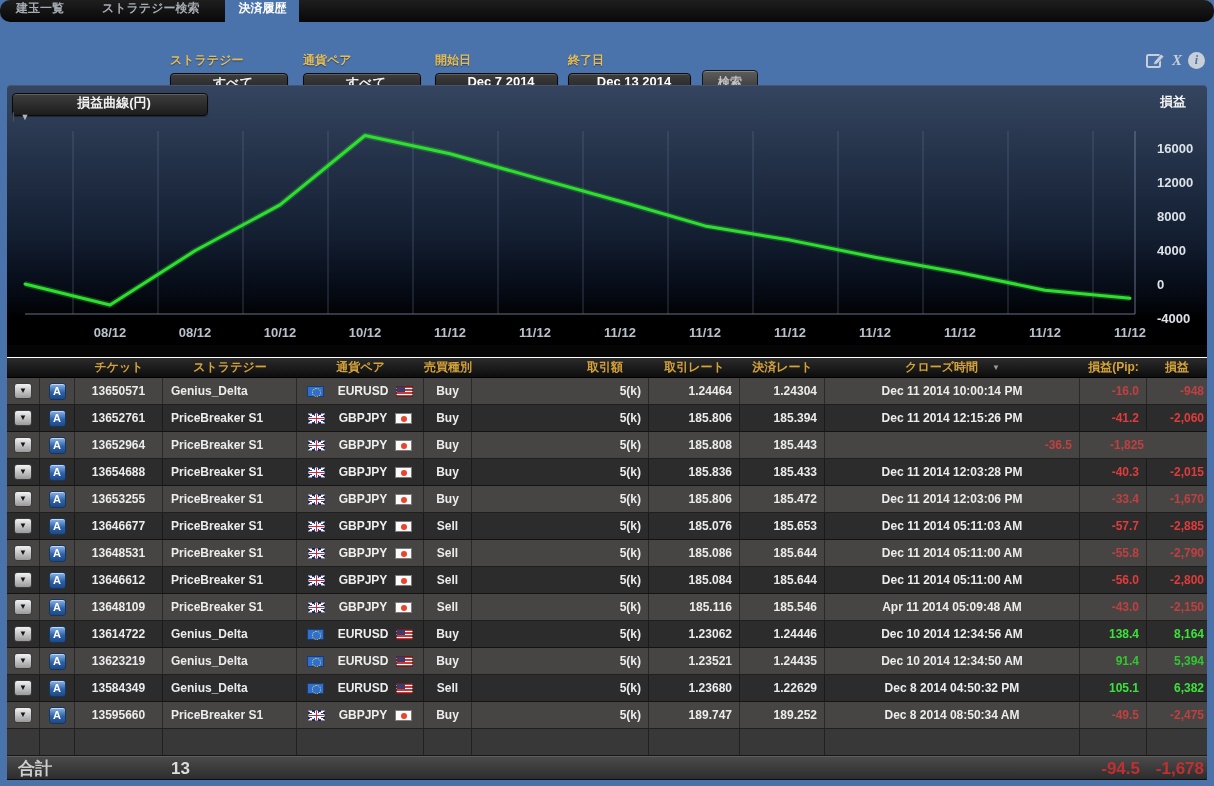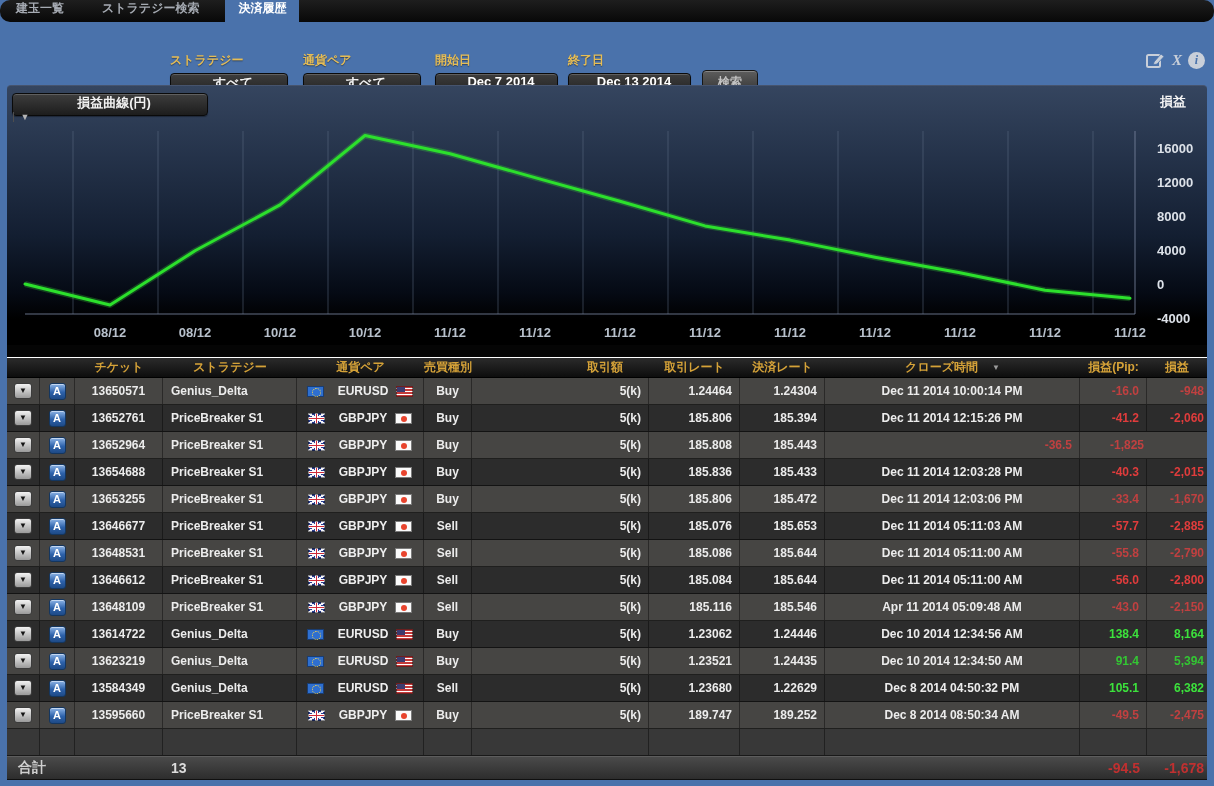--- a/index.html
+++ b/index.html
@@ -88,21 +88,21 @@
      linear-gradient(-33deg,transparent 44%,rgba(255,255,255,.95) 44% 56%,transparent 56%),#2b3f8e;}
   .flag.gb::after{content:"";position:absolute;inset:0;background:
      linear-gradient(to bottom,transparent 42%,#cf2b3a 42% 58%,transparent 58%),
      linear-gradient(to right,transparent 44%,#cf2b3a 44% 56%,transparent 56%);}
   .flag.jp{background:#fbfbfb;border-color:#7b7b7b;}
   .flag.jp::after{content:"";position:absolute;left:5px;top:2px;width:6px;height:6px;border-radius:50%;background:#e8442e;}
   .emptyrow{display:grid;grid-template-columns:var(--cols);height:27px;background:#383838;border-bottom:1px solid rgba(0,0,0,.55);}
   .emptyrow .td{height:100%;}
   .totalrow{display:grid;grid-template-columns:var(--cols);height:24px;
      background:linear-gradient(#4a4a4a,#2d2d2d);border-top:1px solid #5d5d5d;border-bottom:1px solid #101010;}
-  .totalrow .tc{display:flex;align-items:center;color:#cfcfcf;font-size:14px;font-weight:bold;white-space:nowrap;}
+  .totalrow .tc{display:flex;align-items:center;color:#cfcfcf;font-size:17px;font-weight:bold;white-space:nowrap;}
   .totalrow .lab{grid-column:1/4;padding-left:11px;}
   .totalrow .cnt{grid-column:4/5;padding-left:8px;color:#dcdcdc;}
   .totalrow .fill{grid-column:5/11;}
   .totalrow .tpips{grid-column:11/12;justify-content:flex-end;padding-right:7px;color:#c03030;}
   .totalrow .tpl{grid-column:12/13;justify-content:flex-end;padding-right:3px;color:#c03030;}
 </style>
 </head>
 <body>
 
 <div class="app">

